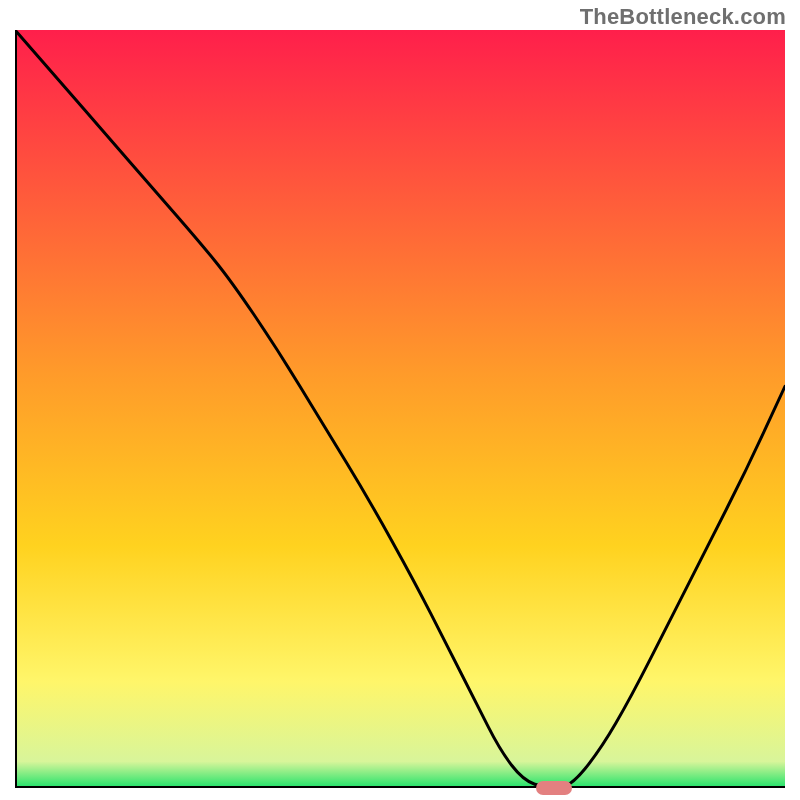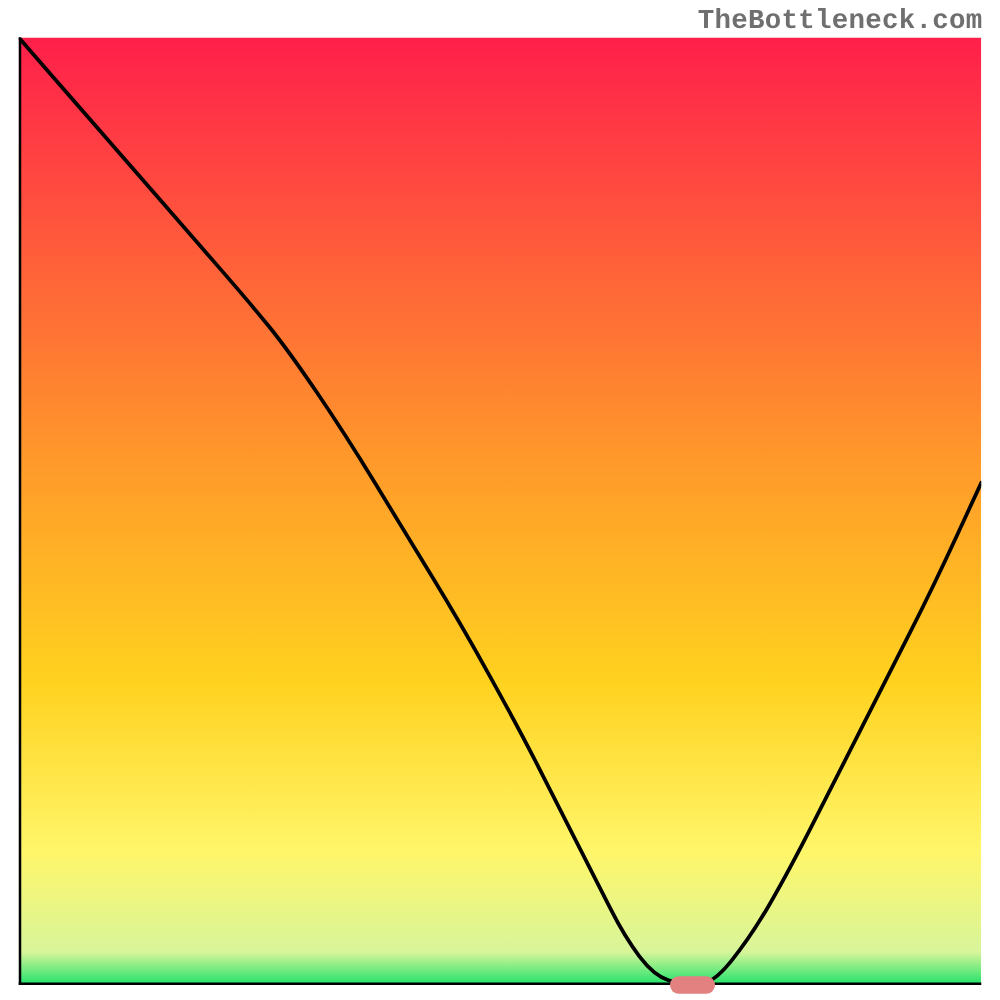--- a/index.html
+++ b/index.html
@@ -8,21 +8,20 @@
     width: 800px;
     height: 800px;
     overflow: hidden;
     background: #ffffff;
     font-family: Arial, Helvetica, sans-serif;
   }
   .container {
     position: relative;
     width: 800px;
     height: 800px;
-    font-family: Liberation Mono, monospace;
   }
   .watermark {
     position: absolute;
     top: 4px;
     right: 14px;
     font-size: 22px;
     font-weight: 600;
     color: #6f6f6f;
     letter-spacing: 0.2px;
   }

